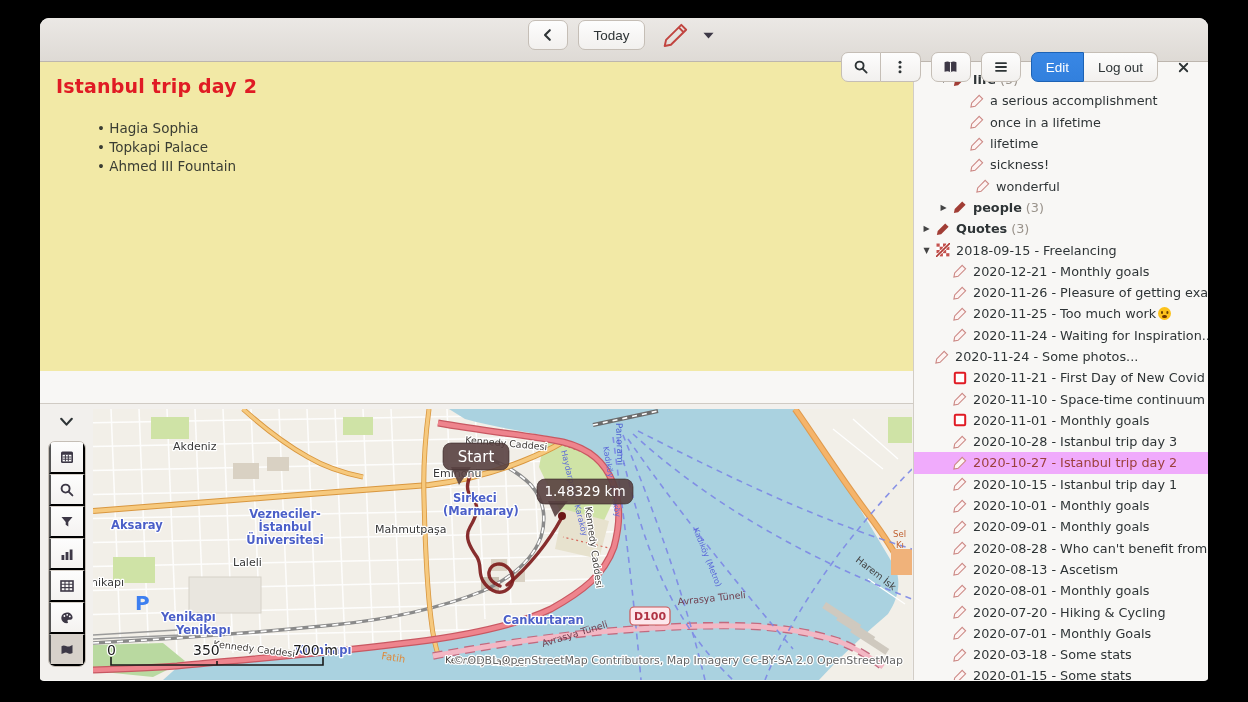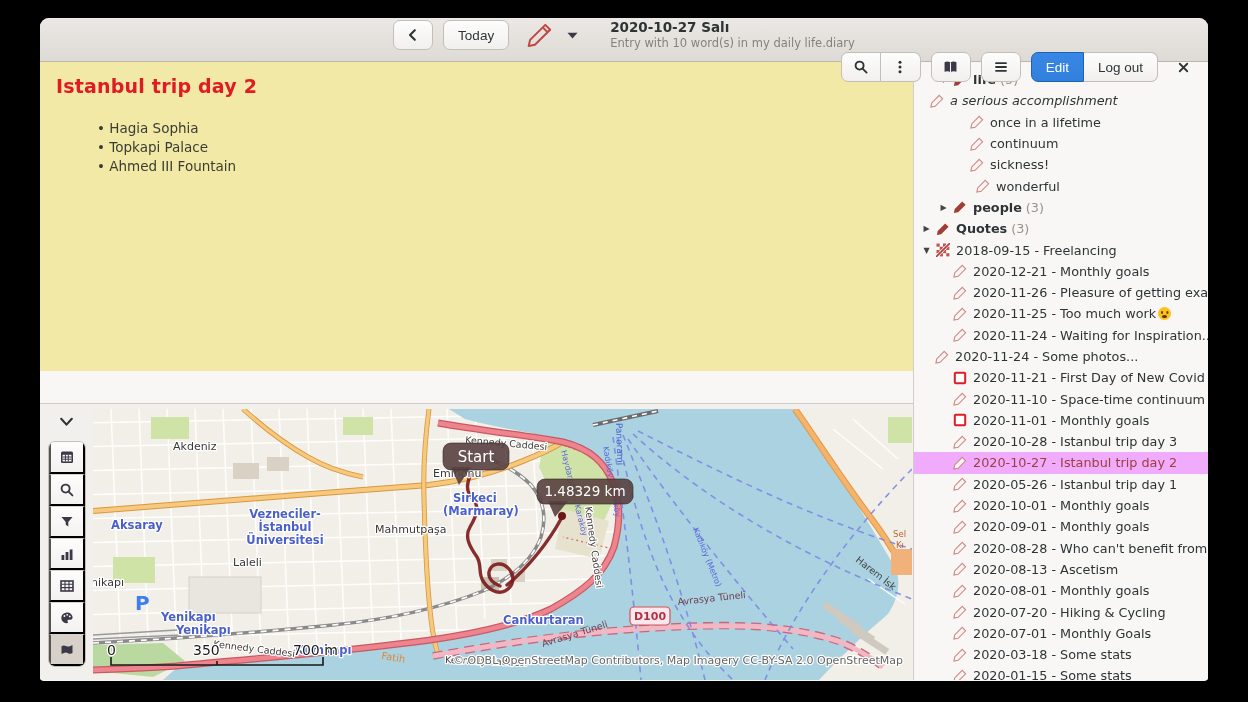--- a/index.html
+++ b/index.html
@@ -99,24 +99,20 @@
           <svg width="30" height="30" viewBox="0 0 26 26">
             <g fill="none" stroke="#c14540" stroke-width="1.7" stroke-linejoin="round">
               <path d="M17.6 4.2 l4.2 4.2 L8.6 21.4 l-5.4 1.2 1.2-5.4 z"></path>
               <path d="M15.4 6.4 l4.2 4.2"></path>
             </g>
           </svg>
           <svg width="11" height="7" viewBox="0 0 11 7">
             <path d="M0.5 0.8 L10.5 0.8 L5.5 6.4 Z" fill="#3d3846"></path>
           </svg>
         </span>
-        <div class="title-block">
-          <div class="t">2020-10-27  Salı</div>
-          <div class="s">Entry with 10 word(s) in my daily life.diary</div>
-        </div>
       </div>
 
       <div class="hb-right">
         <span class="linked">
           <button class="btn icon-btn">
             <svg width="16" height="16" viewBox="0 0 16 16">
               <circle cx="6.6" cy="6.6" r="4" fill="none" stroke="#2e3436" stroke-width="1.9"></circle>
               <path d="M9.6 9.6 L13.6 13.6" stroke="#2e3436" stroke-width="1.9" stroke-linecap="round"></path>
             </svg>
           </button>
@@ -439,21 +435,21 @@
             <div class="srow" style="padding-left: 23px;">
               <span class="exp">▼</span>
               <span class="sicon">
                 <svg width="14" height="14" viewBox="0 0 14 14">
                   <path d="M9.2 1.4 l3.4 3.4 L5.1 12.3 l-4.2 .8 .8-4.2 z" fill="#a13d35"></path>
                 </svg>
               </span>
               <span class="slabel bold">life</span>
               <span class="scount">(5)</span>
             </div>
-            <div class="srow" style=" font-style: italic;">
+            <div class="srow" style="padding-left: 40px;">
               <span class="exp"></span>
               <span class="sicon">
                 <svg width="14" height="14" viewBox="0 0 14 14">
                   <path d="M9.2 1.4 l3.4 3.4 L5.1 12.3 l-4.2 .8 .8-4.2 z" fill="#fdf4f3" stroke="#cc8884" stroke-width="1.1"></path>
                 </svg>
               </span>
               <span class="slabel">a serious accomplishment</span>
             </div>
             <div class="srow" style="padding-left: 40px;">
               <span class="exp"></span>
@@ -464,21 +460,21 @@
               </span>
               <span class="slabel">once in a lifetime</span>
             </div>
             <div class="srow" style="padding-left: 40px;">
               <span class="exp"></span>
               <span class="sicon">
                 <svg width="14" height="14" viewBox="0 0 14 14">
                   <path d="M9.2 1.4 l3.4 3.4 L5.1 12.3 l-4.2 .8 .8-4.2 z" fill="#fdf4f3" stroke="#cc8884" stroke-width="1.1"></path>
                 </svg>
               </span>
-              <span class="slabel">continuum</span>
+              <span class="slabel">lifetime</span>
             </div>
             <div class="srow" style="padding-left: 40px;">
               <span class="exp"></span>
               <span class="sicon">
                 <svg width="14" height="14" viewBox="0 0 14 14">
                   <path d="M9.2 1.4 l3.4 3.4 L5.1 12.3 l-4.2 .8 .8-4.2 z" fill="#fdf4f3" stroke="#cc8884" stroke-width="1.1"></path>
                 </svg>
               </span>
               <span class="slabel">sickness!</span>
             </div>
@@ -623,21 +619,21 @@
               </span>
               <span class="slabel">2020-10-27 -  Istanbul trip day 2</span>
             </div>
             <div class="srow" style="padding-left: 23px;">
               <span class="exp"></span>
               <span class="sicon">
                 <svg width="14" height="14" viewBox="0 0 14 14">
                   <path d="M9.2 1.4 l3.4 3.4 L5.1 12.3 l-4.2 .8 .8-4.2 z" fill="#fdf4f3" stroke="#cc8884" stroke-width="1.1"></path>
                 </svg>
               </span>
-              <span class="slabel">2020-05-26 -  Istanbul trip day 1</span>
+              <span class="slabel">2020-10-15 -  Istanbul trip day 1</span>
             </div>
             <div class="srow" style="padding-left: 23px;">
               <span class="exp"></span>
               <span class="sicon">
                 <svg width="14" height="14" viewBox="0 0 14 14">
                   <path d="M9.2 1.4 l3.4 3.4 L5.1 12.3 l-4.2 .8 .8-4.2 z" fill="#fdf4f3" stroke="#cc8884" stroke-width="1.1"></path>
                 </svg>
               </span>
               <span class="slabel">2020-10-01 -  Monthly goals</span>
             </div>

